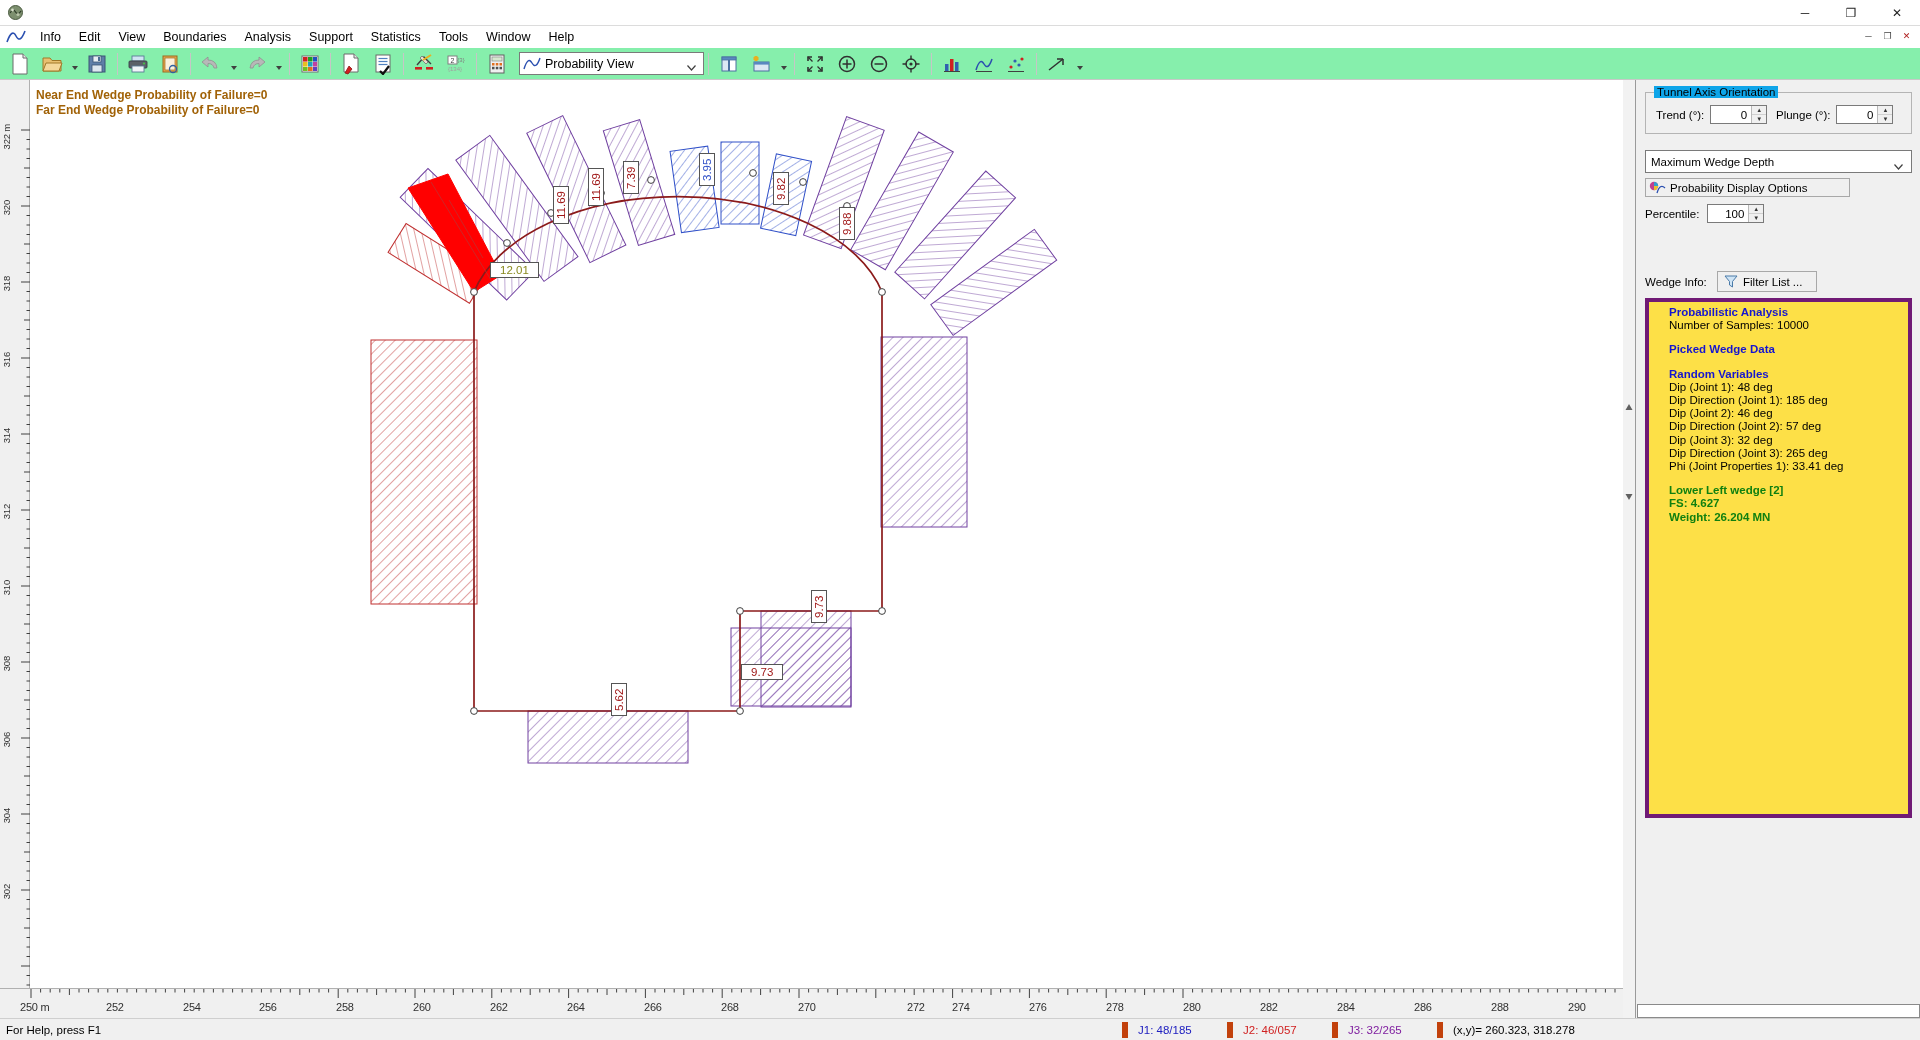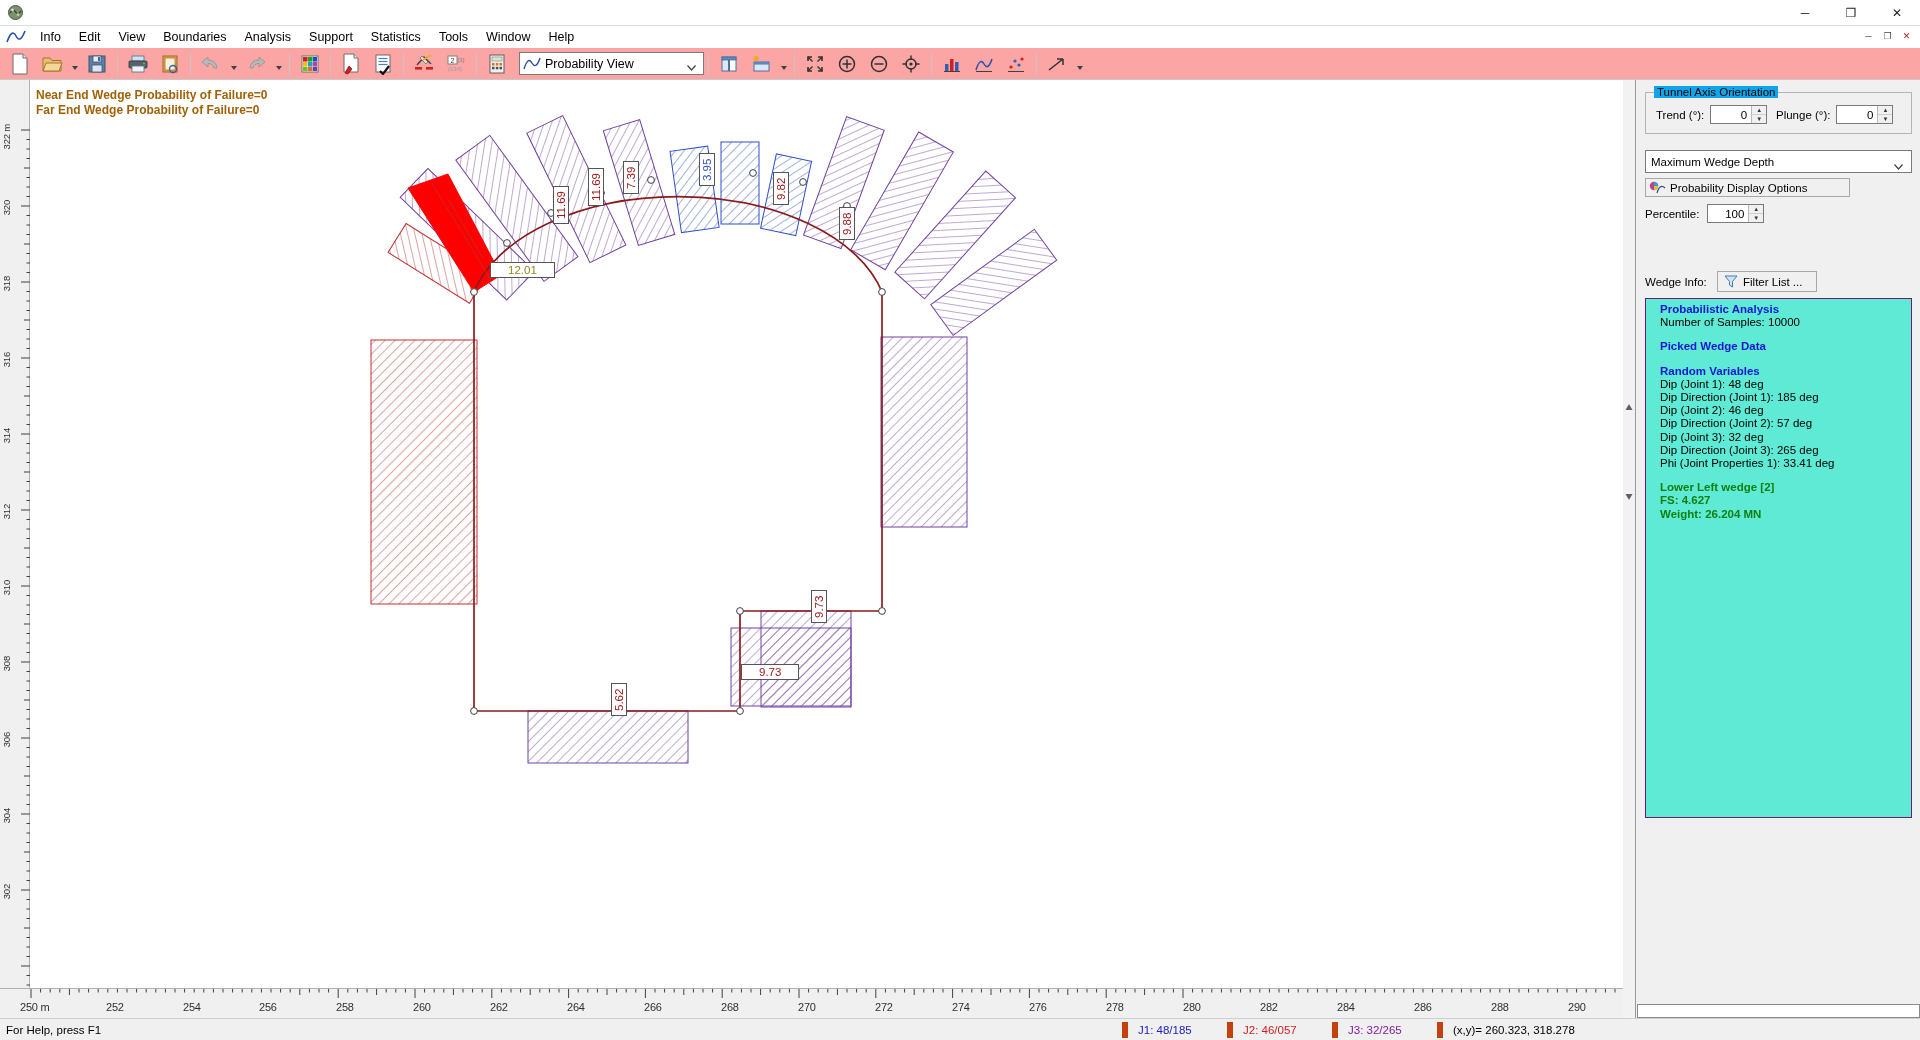--- a/index.html
+++ b/index.html
@@ -38,21 +38,21 @@
   }
   #menubar .menu-logo{ width:22px;height:20px;margin-left:5px;margin-right:4px;flex:none; }
   #menubar .menu-item{
     padding:2px 9px; font-size:12.5px; color:#000; cursor:default;
     white-space:nowrap;
   }
 
   
   #toolbar{
     position:absolute; left:0; top:48px; width:1920px; height:32px;
-    background:#fca5a5; display:flex; align-items:center;
+    background:#86efac; display:flex; align-items:center;
     border-bottom:1px solid #c8c8c8;
   }
   .tb-btn{
     width:32px;height:30px;display:flex;align-items:center;justify-content:center;
     flex:none;
   }
   .tb-sep{ width:1px;height:22px;background:#c6c6c6;margin:0 4px;flex:none; }
   .tb-arrow{
     width:13px;height:30px;display:flex;align-items:flex-end;justify-content:center;
     padding-bottom:9px;flex:none;
@@ -109,21 +109,21 @@
   #pof-text{
     position:absolute; left:5px; top:8px; font-size:12px; font-weight:bold;
     color:#a16207; line-height:15px; z-index:5;
   }
 
   
   .wlabel{
     position:absolute; background:#ffffff; border:1px solid #555;
     font-size:11.5px; font-weight:500; z-index:6;
     display:flex; align-items:center; justify-content:center;
-    padding:1px 17px; white-space:nowrap;
+    padding:1px 9px; white-space:nowrap;
   }
   .wlabel.vert{
     writing-mode:vertical-rl; transform:rotate(180deg); padding:3px 1px;
   }
   .c-red{ color:#a01818; }
   .c-blue{ color:#3050c8; }
   .c-olive{ color:#8a8a20; }
 
   
   #sidebar{
@@ -172,22 +172,22 @@
 
   #filter-btn{
     position:absolute; left:80px; top:191px; width:100px; height:21px;
     background:#f0f0f0; border:1px solid #a8a8a8;
     display:flex; align-items:center; font-size:11.5px;
   }
   #filter-btn .f-ico{ width:16px;height:15px;margin:0 4px 0 5px;flex:none; }
 
   #wedge-info-box{
     position:absolute; left:8px; top:218px; width:267px; height:520px;
-    background:#5eead4; border:1px solid #701a75;
-    padding:4px 14px; overflow:hidden;
+    background:#fde047; border:4px solid #701a75;
+    padding:4px 20px; overflow:hidden;
   }
   #wedge-info-box .wi-line{ font-size:11.5px; line-height:13.2px; white-space:nowrap; }
   #wedge-info-box .wi-head{ color:#1515d0; font-weight:bold; }
   #wedge-info-box .wi-green{ color:#108010; font-weight:bold; }
   #wedge-info-box .wi-gap{ height:11px; }
 
   
   #side-panel-bot{
     position:absolute; left:1637px; top:1004px; width:283px; height:14px;
     background:#ffffff; border:1px solid #8a8a8a;
@@ -604,21 +604,21 @@
     <div class="rlabel-h" style="left:106px;">252</div>
     <div class="rlabel-h" style="left:183px;">254</div>
     <div class="rlabel-h" style="left:259px;">256</div>
     <div class="rlabel-h" style="left:336px;">258</div>
     <div class="rlabel-h" style="left:413px;">260</div>
     <div class="rlabel-h" style="left:490px;">262</div>
     <div class="rlabel-h" style="left:567px;">264</div>
     <div class="rlabel-h" style="left:644px;">266</div>
     <div class="rlabel-h" style="left:721px;">268</div>
     <div class="rlabel-h" style="left:798px;">270</div>
-    <div class="rlabel-h" style="left:875px;">272</div>
+    <div class="rlabel-h" style="left:907px;">272</div>
     <div class="rlabel-h" style="left:952px;">274</div>
     <div class="rlabel-h" style="left:1029px;">276</div>
     <div class="rlabel-h" style="left:1106px;">278</div>
     <div class="rlabel-h" style="left:1183px;">280</div>
     <div class="rlabel-h" style="left:1260px;">282</div>
     <div class="rlabel-h" style="left:1337px;">284</div>
     <div class="rlabel-h" style="left:1414px;">286</div>
     <div class="rlabel-h" style="left:1491px;">288</div>
     <div class="rlabel-h" style="left:1568px;">290</div>
     <svg width="1624" height="30" style="position:absolute;left:0;top:0;">

